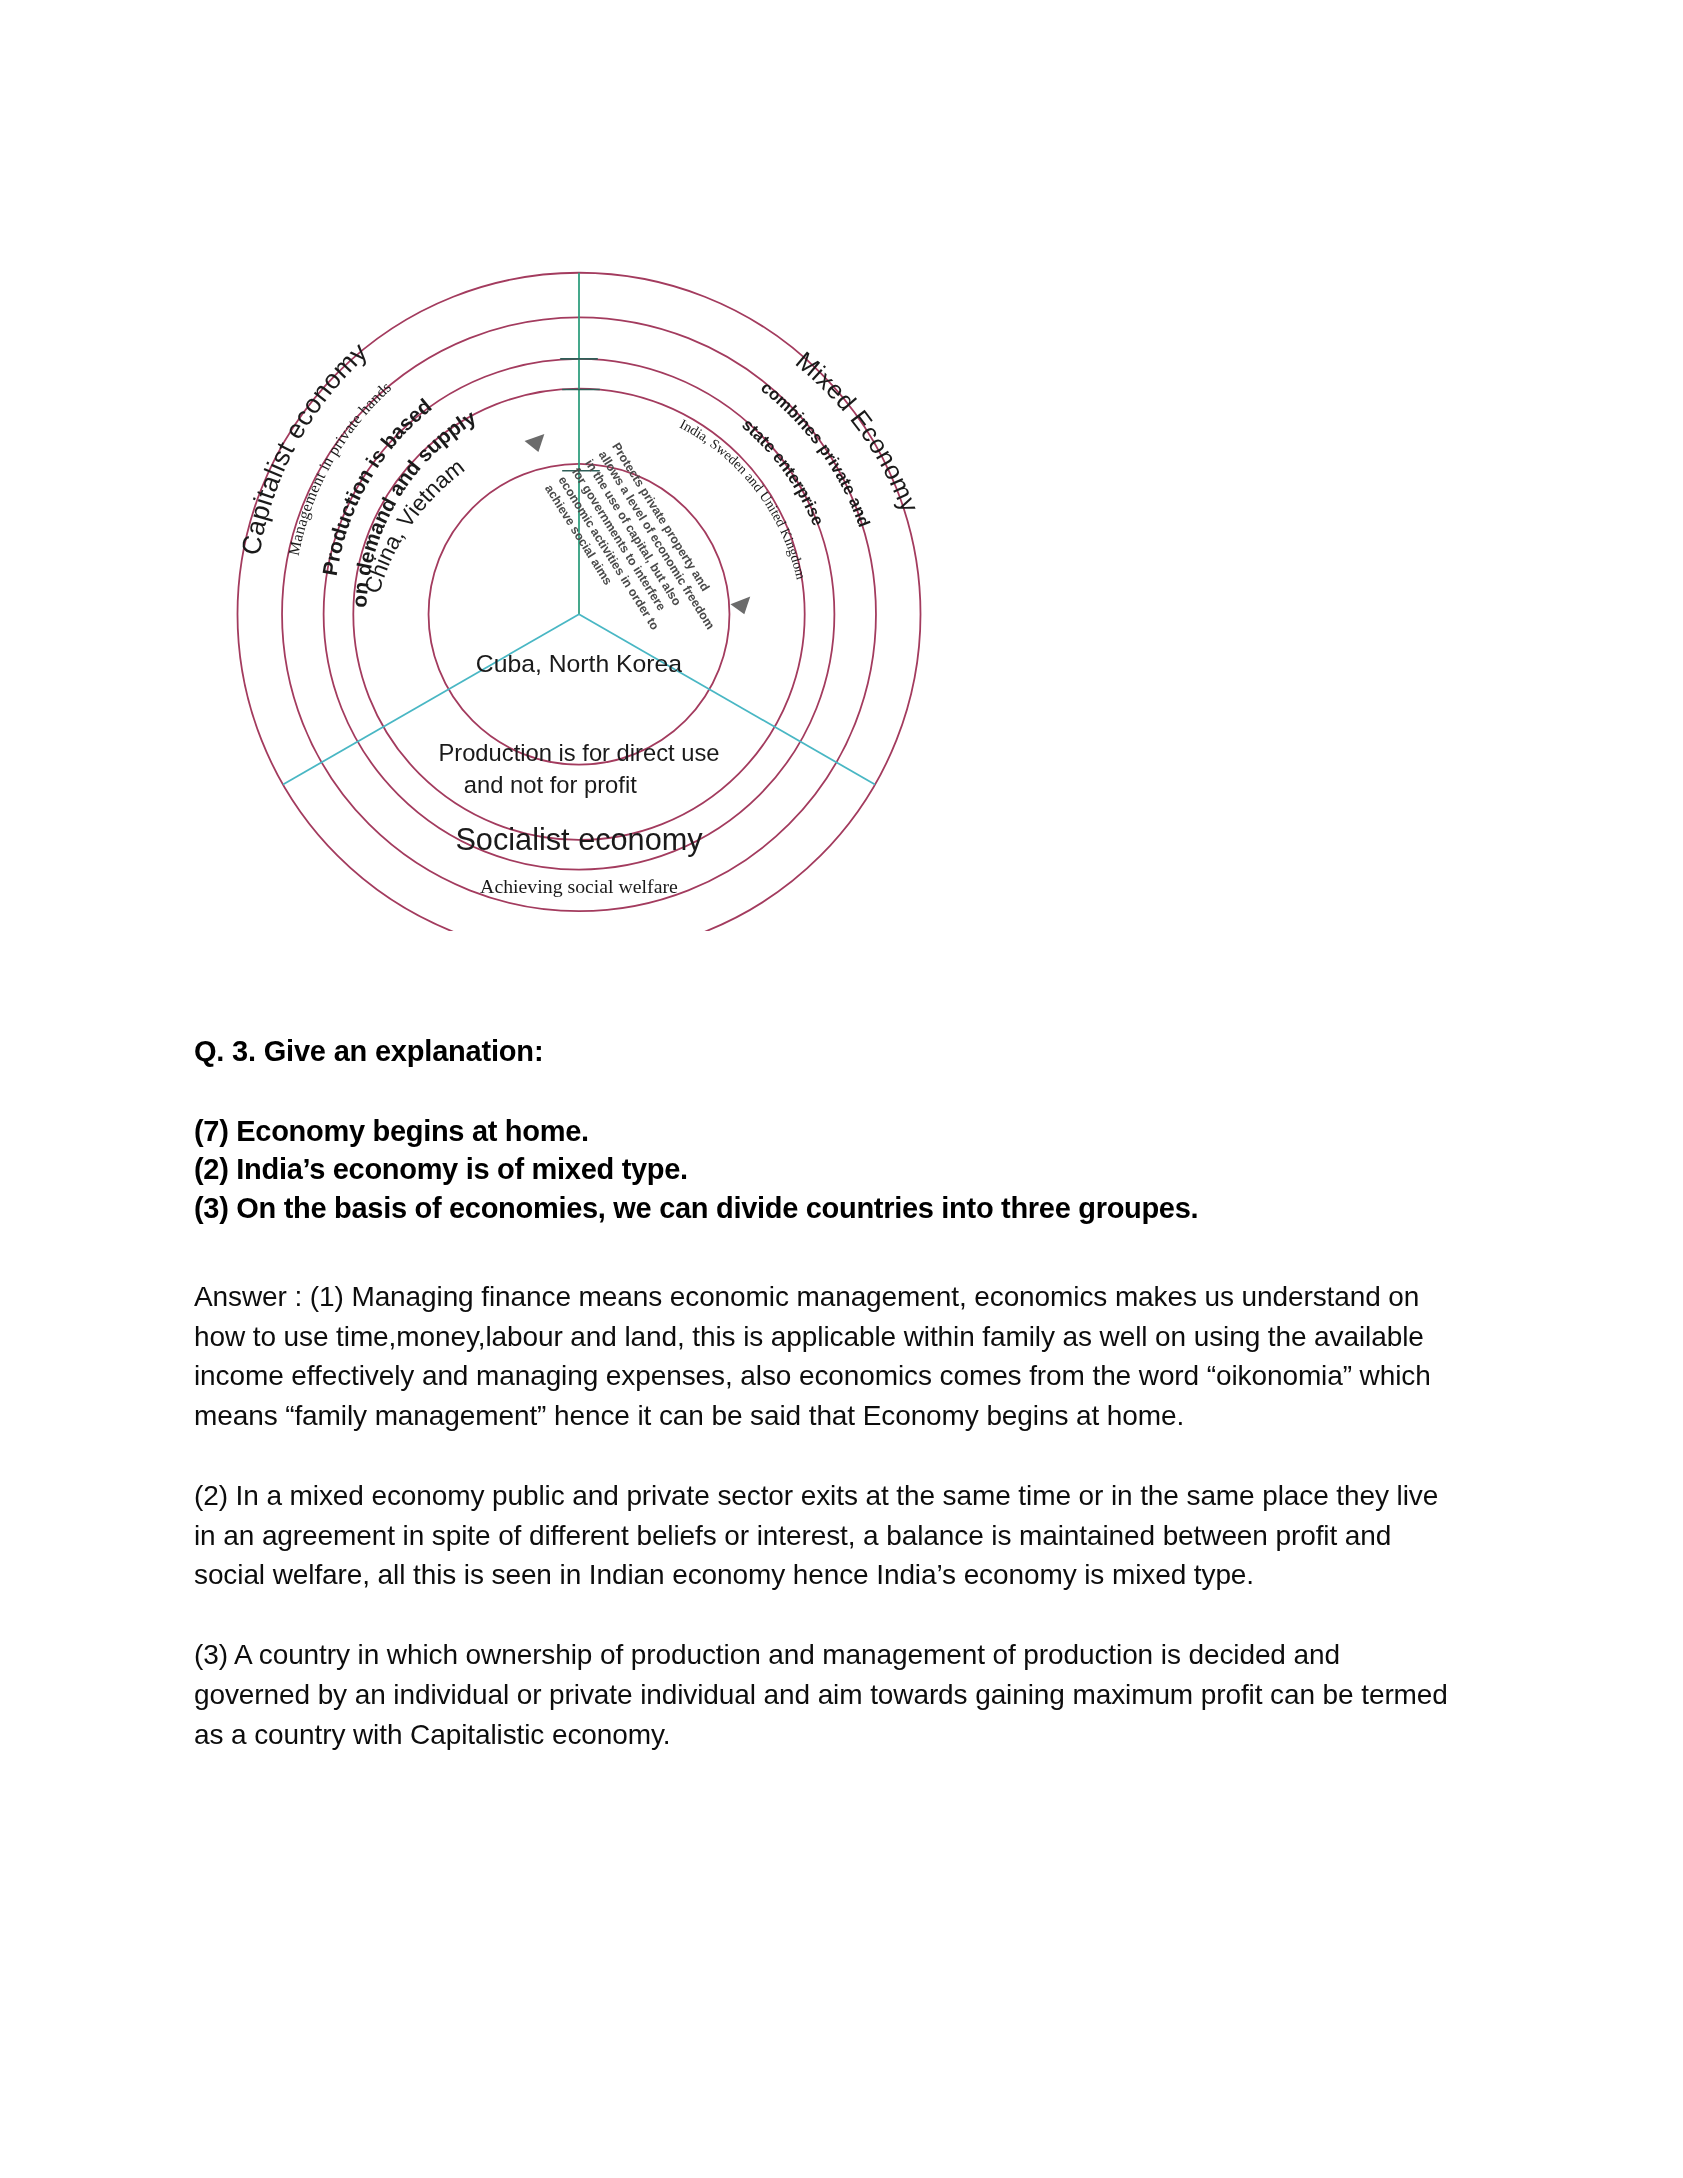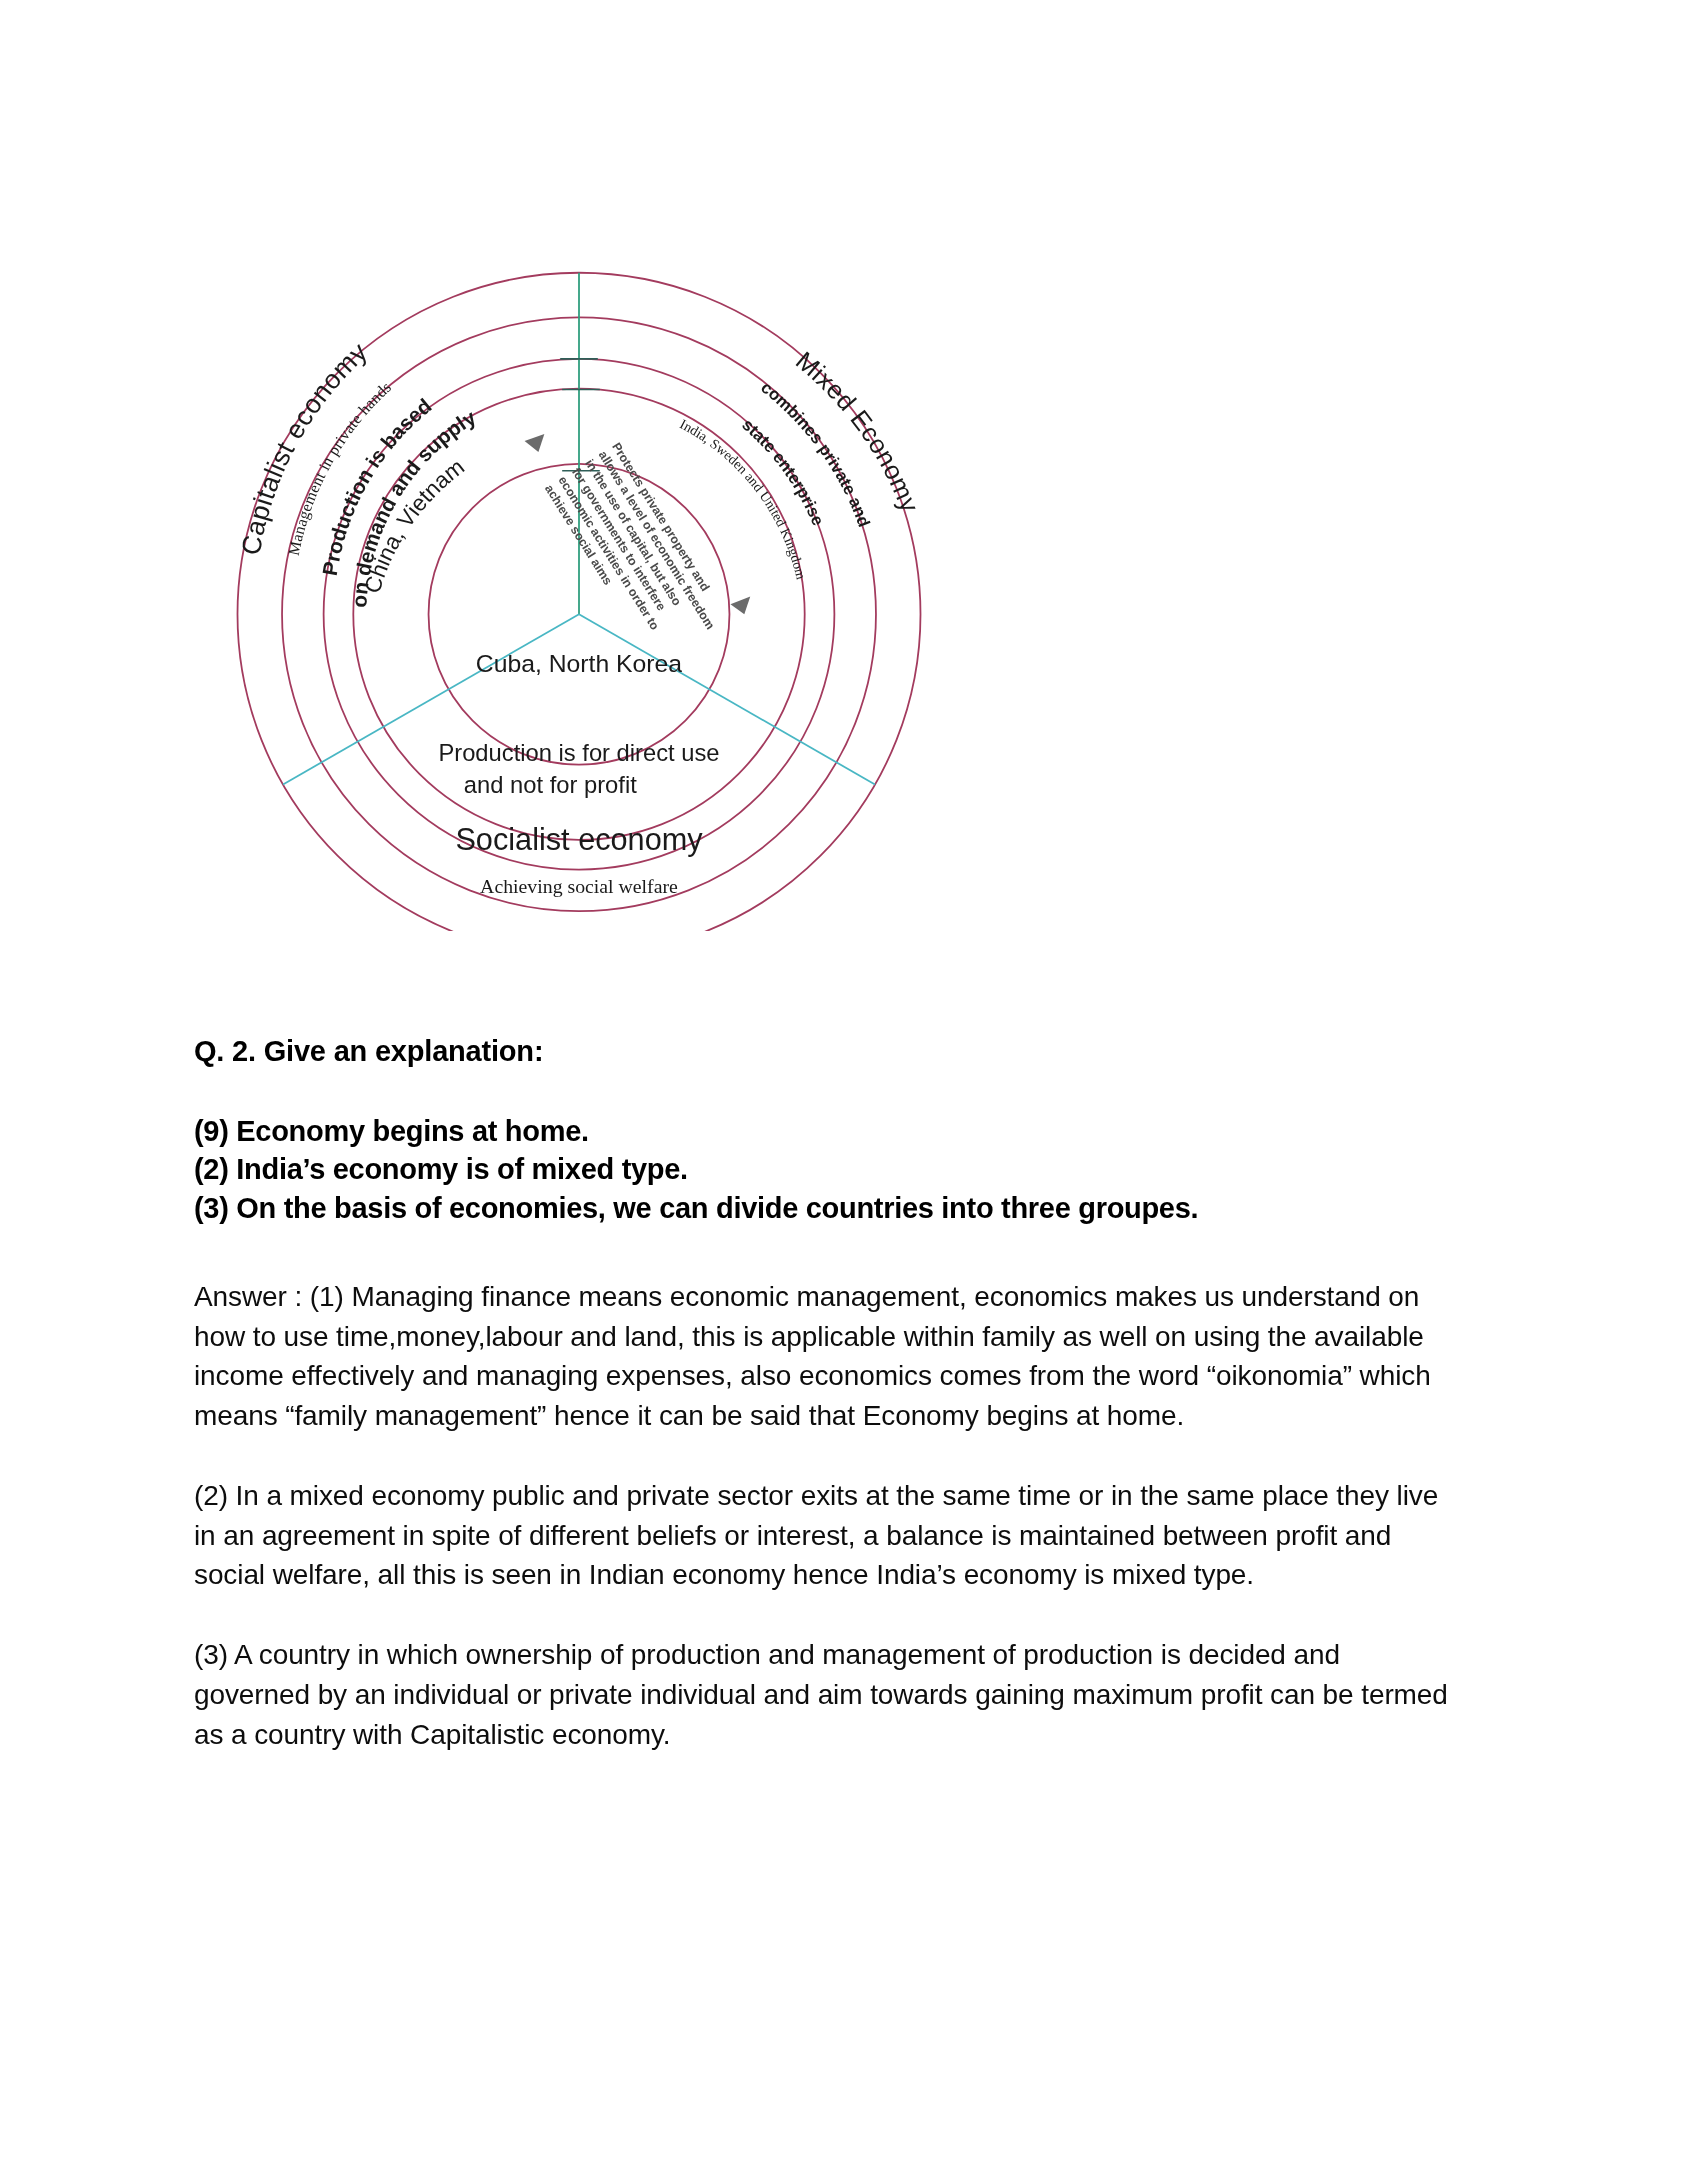--- a/index.html
+++ b/index.html
@@ -177,24 +177,24 @@
         <text x="415" y="618" font-family="Liberation Sans, sans-serif" font-size="24">Production is for direct use</text>
         <text x="386" y="651" font-family="Liberation Sans, sans-serif" font-size="24">and not for profit</text>
         <text x="415" y="708" font-family="Liberation Sans, sans-serif" font-size="31">Socialist economy</text>
         <text x="415" y="752" font-family="Liberation Serif, serif" font-size="20">Achieving social welfare</text>
       </g>
     </svg>
   </div>
 
   <div class="content">
 
-    <div class="q-title">Q. 2. Give an explanation:</div>
+    <div class="q-title">Q. 3. Give an explanation:</div>
 
     <div class="q-list">
-      <div class="q-item">(9) Economy begins at home.</div>
+      <div class="q-item">(7) Economy begins at home.</div>
       <div class="q-item">(2) India’s economy is of mixed type.</div>
       <div class="q-item">(3) On the basis of economies, we can divide countries into three groupes.</div>
     </div>
 
     <p class="para">
       <span class="lead">Answer : (1)</span><span> Managing finance means economic management, economics makes us understand on how to use time,money,labour and land, this is applicable within family as well on using the available income effectively and managing expenses, also economics comes from the word “oikonomia” which means “family management” hence it can be said that Economy begins at home.</span>
     </p>
 
     <p class="para">
       <span class="lead">(2)</span><span> In a mixed economy public and private sector exits at the same time or in the same place they live in an agreement in spite of different beliefs or interest, a balance is maintained between profit and social welfare, all this is seen in Indian economy hence India’s economy is mixed type.</span>

